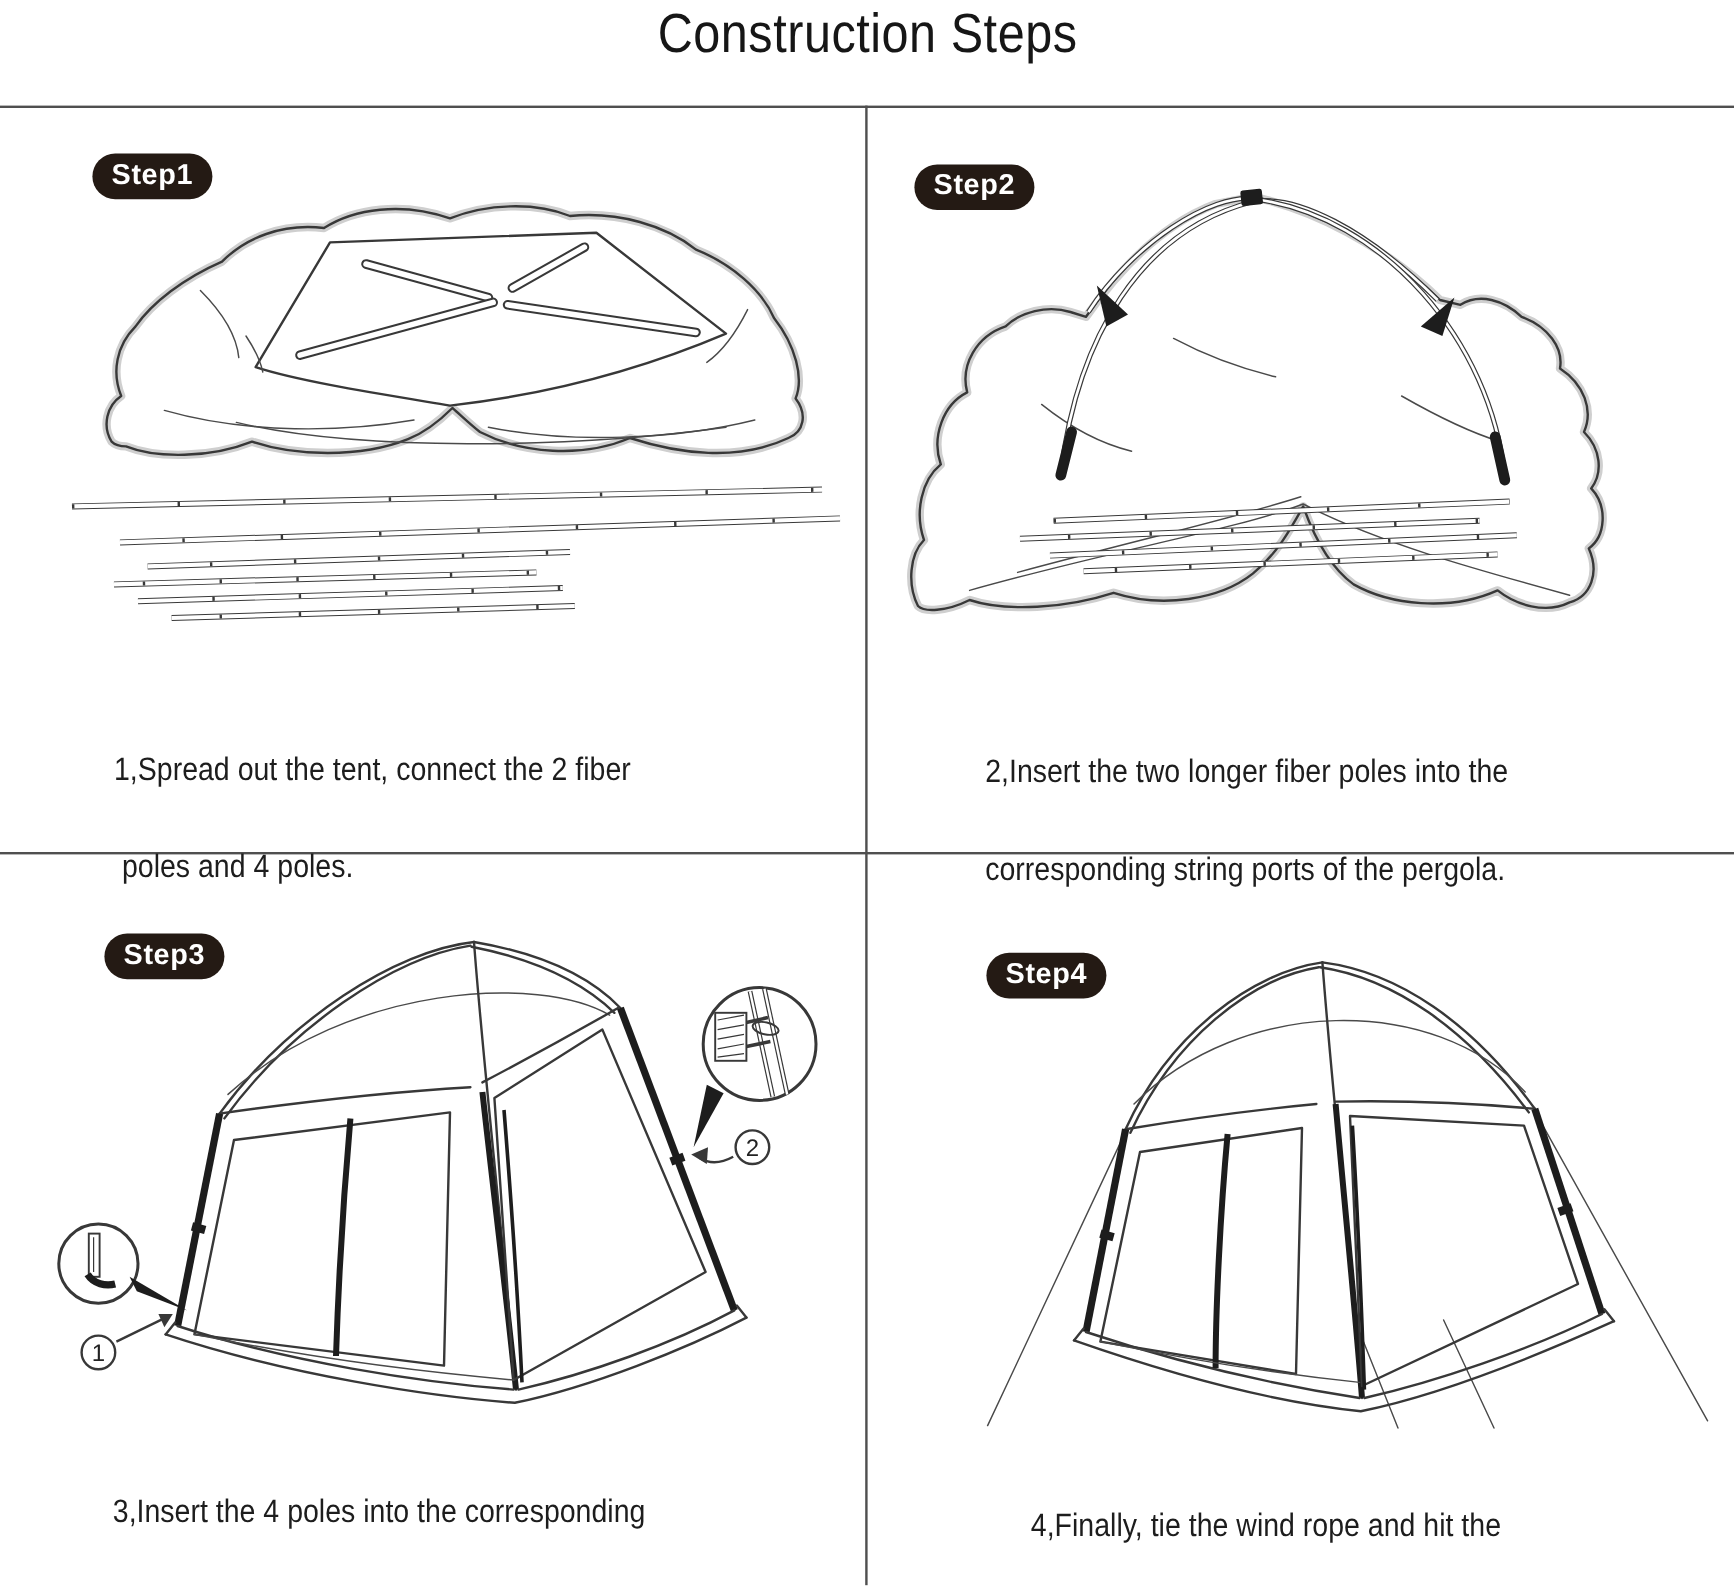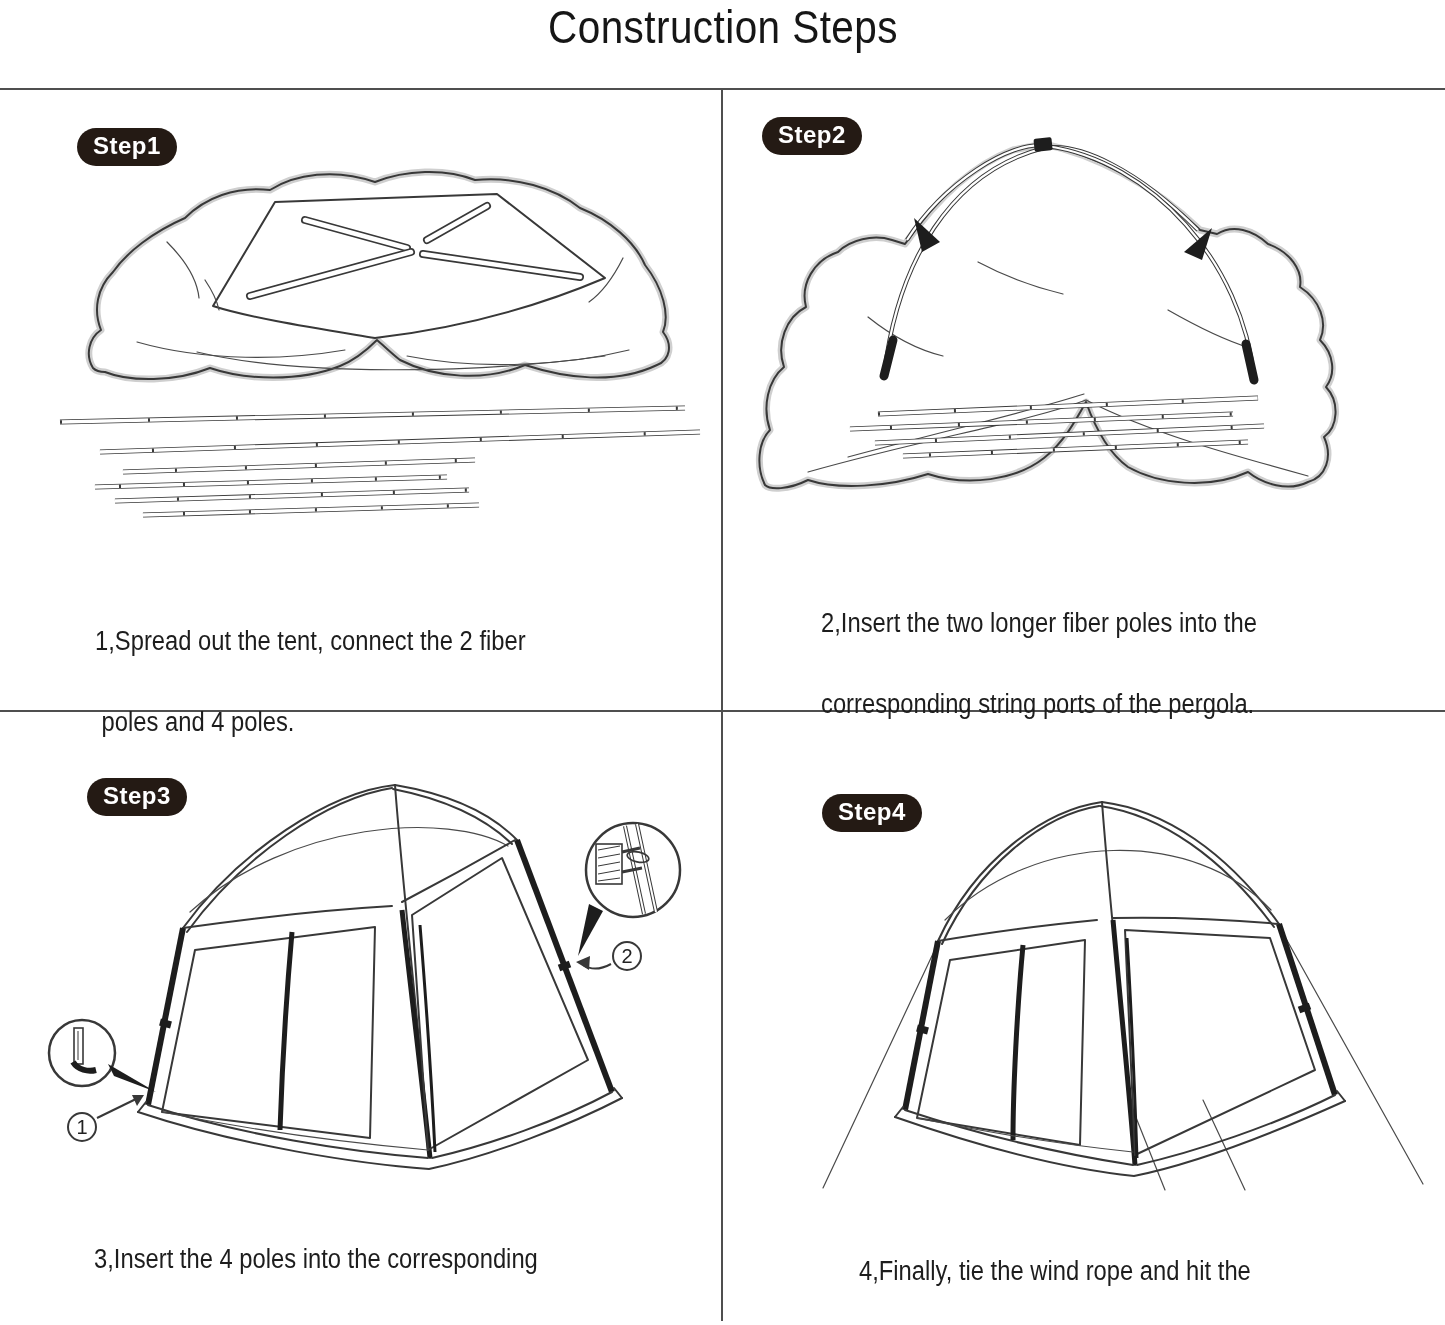--- a/index.html
+++ b/index.html
@@ -11,21 +11,21 @@
     position:absolute;top:0px;left:50%;
     transform:translateX(-50%) scaleX(0.88);transform-origin:center top;
     font-size:46px;font-weight:400;letter-spacing:0.5px;color:#161616;white-space:pre;
   }
   .divider{position:absolute;background:#4f4f4f;}
   .div-top{left:0;top:88px;width:1445px;height:2px;}
   .div-mid{left:0;top:710px;width:1445px;height:2px;}
   .div-vert{left:721px;top:88px;width:2px;height:1233px;}
   .quad{position:absolute;}
   .q1{left:0;top:88px;width:721px;height:622px;}
-  .q2{left:723px;top:72px;width:722px;height:622px;}
+  .q2{left:723px;top:92px;width:722px;height:622px;}
   .q3{left:0;top:712px;width:721px;height:613px;}
   .q4{left:723px;top:712px;width:612px;height:613px;}
   .badge{
     position:absolute;display:inline-block;background:#241a14;color:#fff;
     border-radius:19px;padding:4px 16px 6px;font-size:24px;font-weight:bold;
     letter-spacing:0.5px;white-space:pre;
   }
   .illus{position:absolute;}
   .instr{
     position:absolute;font-size:27px;line-height:27px;white-space:pre;

